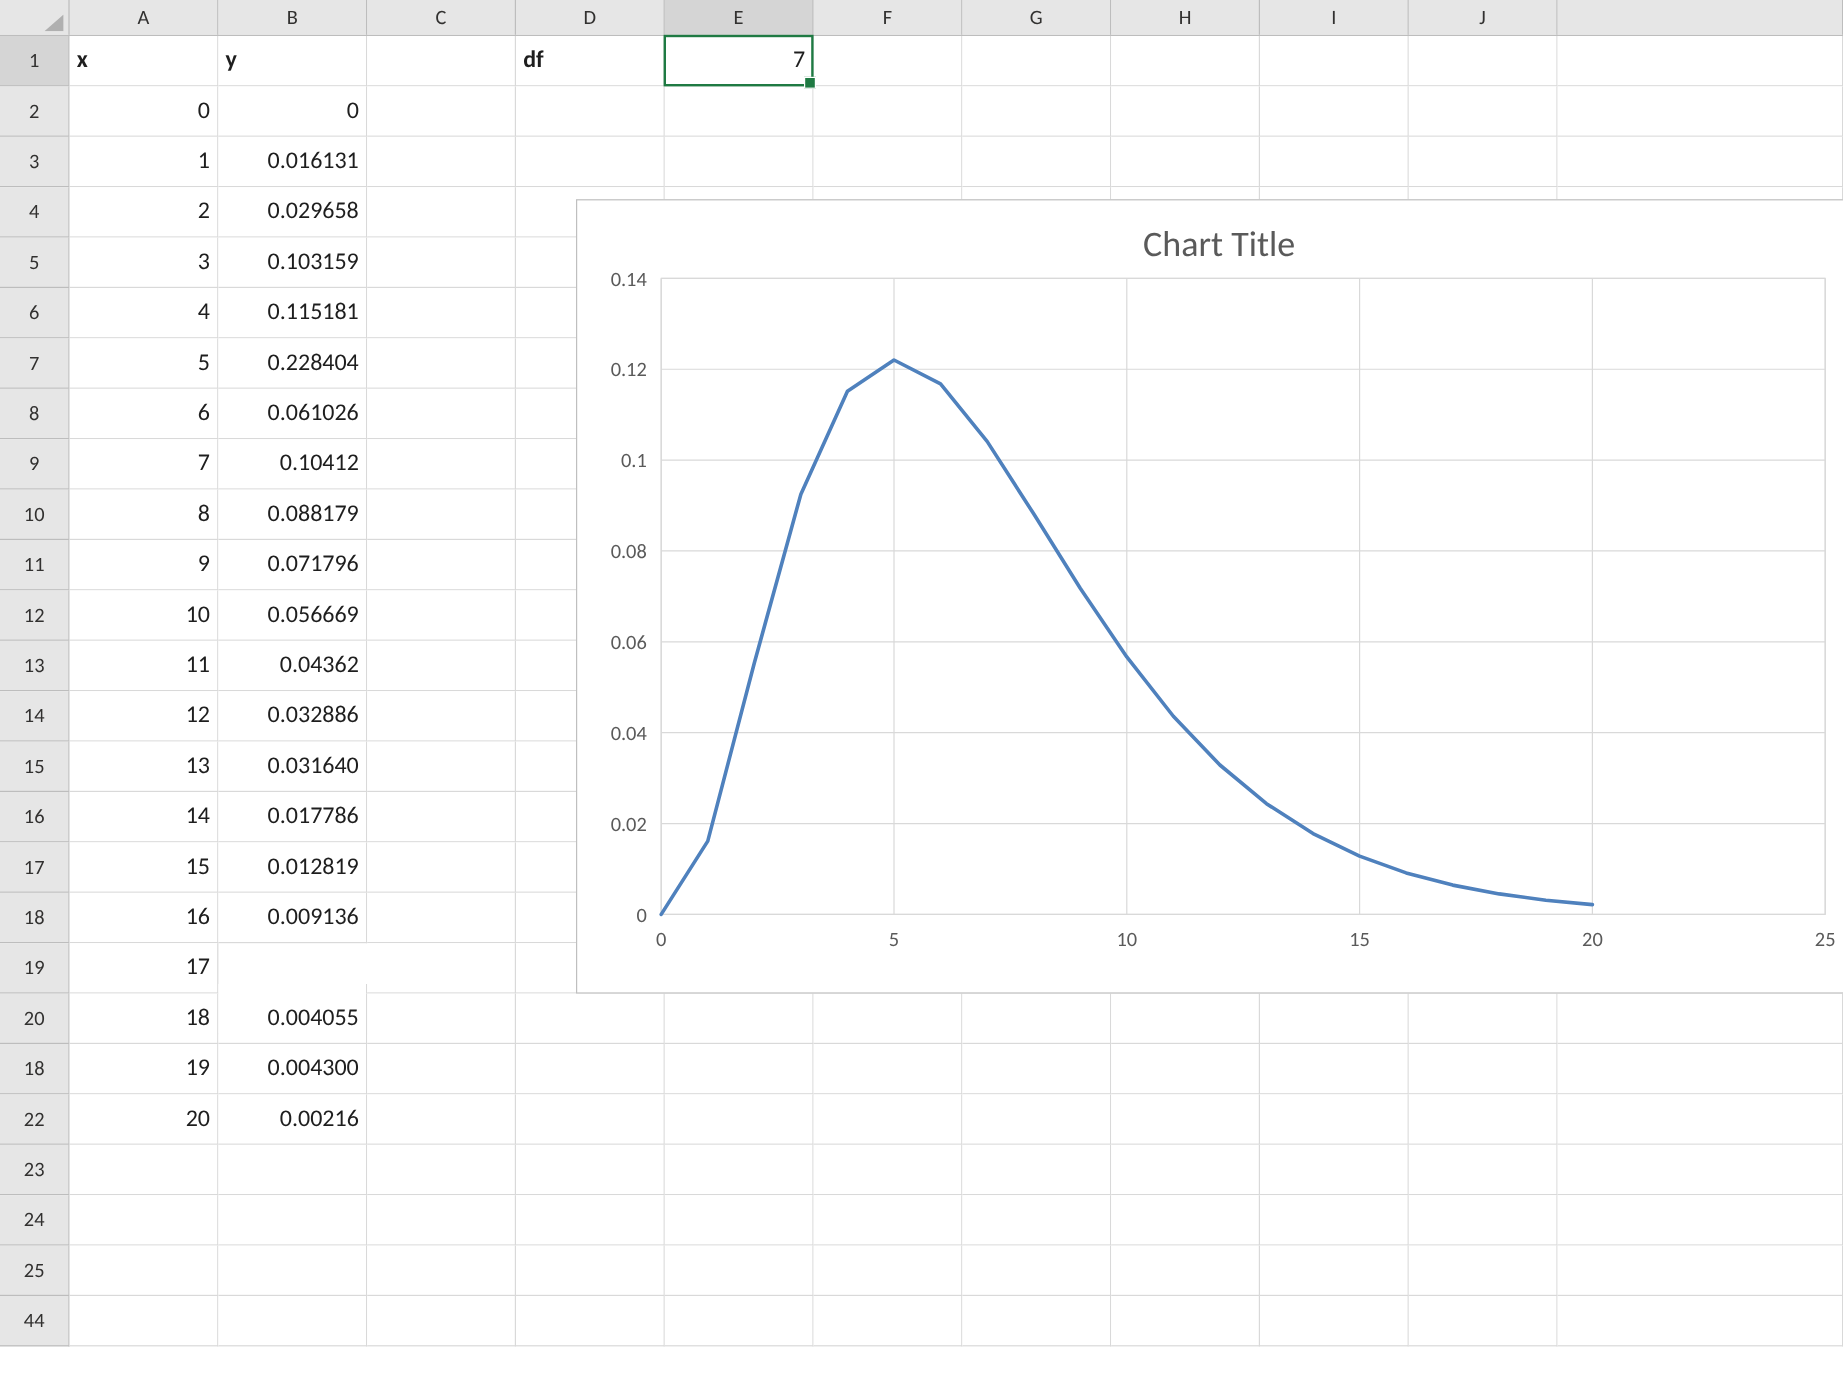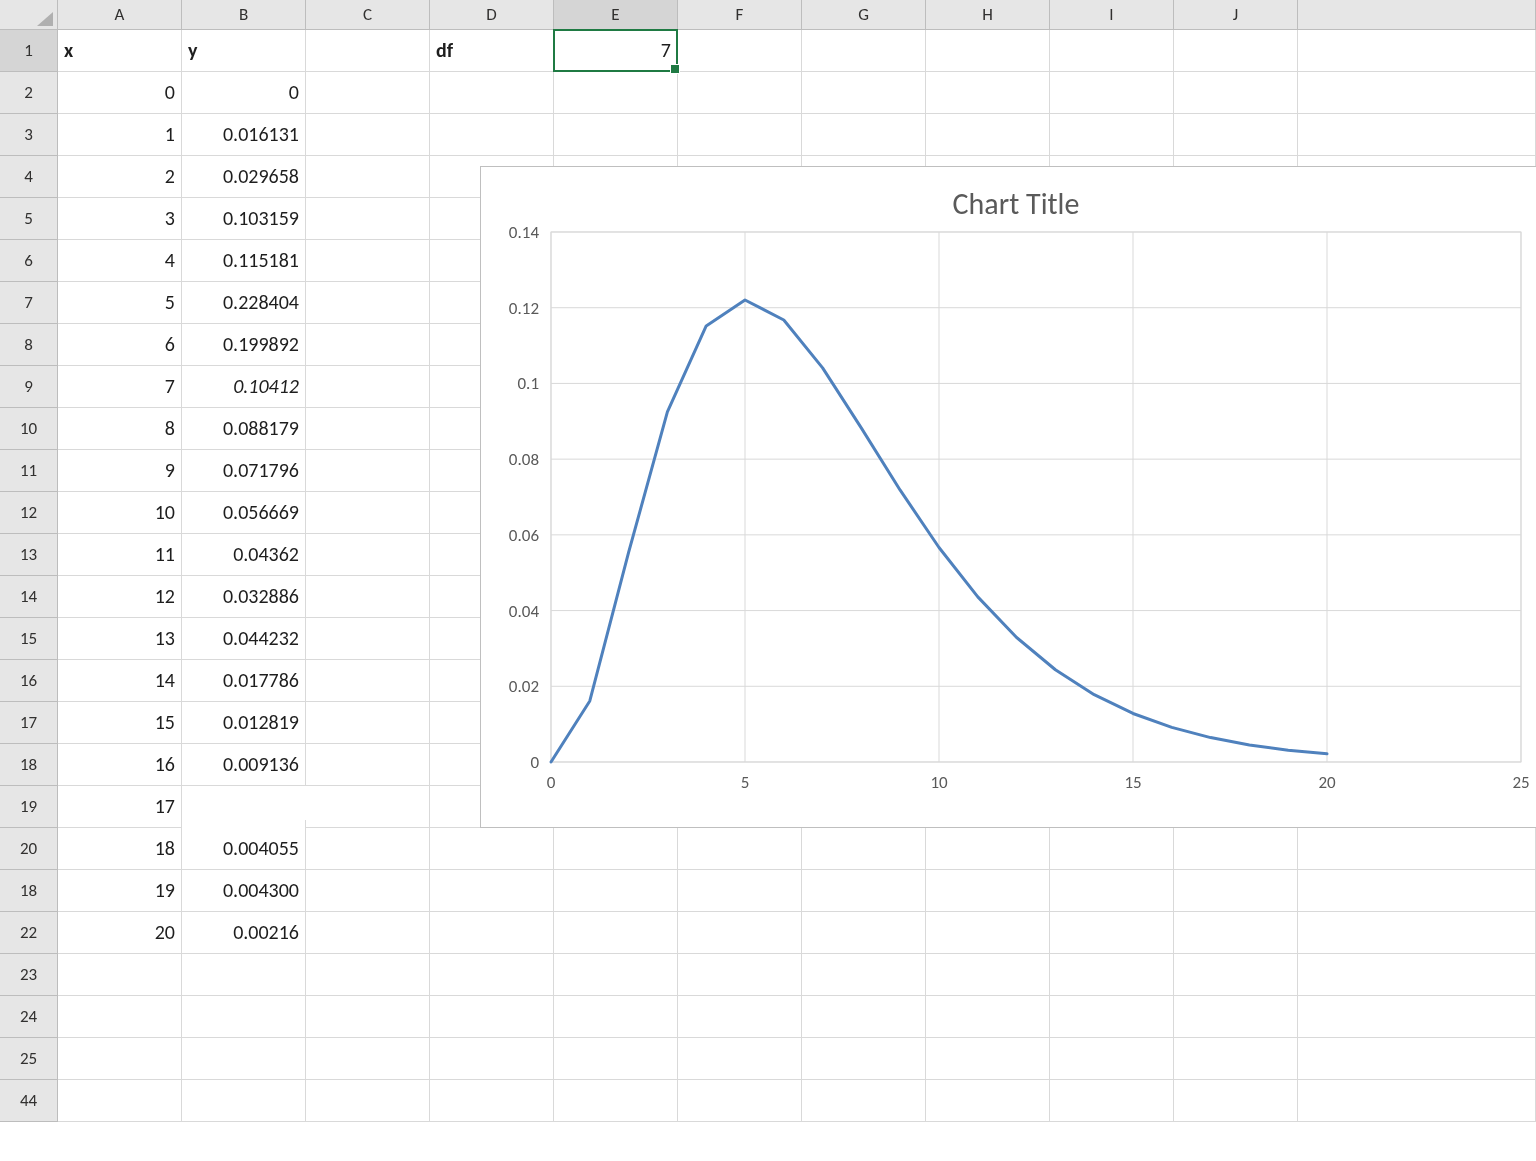--- a/index.html
+++ b/index.html
@@ -272,34 +272,34 @@
         <div class="cell left" style="width: 124px;"></div>
         <div class="cell left" style="width: 124px;"></div>
         <div class="cell left" style="width: 124px;"></div>
         <div class="cell left" style="width: 124px;"></div>
         <div class="cell left" style="width: 124px;"></div>
         <div class="cell left" style="width: 124px;"></div>
         <div class="cell" style="width: 238px;"></div>
       </div>
       <div class="row">
         <div class="cell right" style="width: 124px;">6</div>
-        <div class="cell right" style="width: 124px;">0.199892</div>
+        <div class="cell right" style="width: 124px;">0.061026</div>
         <div class="cell left" style="width: 124px;"></div>
         <div class="cell left" style="width: 124px;"></div>
         <div class="cell left" style="width: 124px;"></div>
         <div class="cell left" style="width: 124px;"></div>
         <div class="cell left" style="width: 124px;"></div>
         <div class="cell left" style="width: 124px;"></div>
         <div class="cell left" style="width: 124px;"></div>
         <div class="cell left" style="width: 124px;"></div>
         <div class="cell" style="width: 238px;"></div>
       </div>
       <div class="row">
         <div class="cell right" style="width: 124px;">7</div>
-        <div class="cell right" style="width: 124px; font-style: italic;">0.10412</div>
+        <div class="cell right" style="width: 124px;">0.10412</div>
         <div class="cell left" style="width: 124px;"></div>
         <div class="cell left" style="width: 124px;"></div>
         <div class="cell left" style="width: 124px;"></div>
         <div class="cell left" style="width: 124px;"></div>
         <div class="cell left" style="width: 124px;"></div>
         <div class="cell left" style="width: 124px;"></div>
         <div class="cell left" style="width: 124px;"></div>
         <div class="cell left" style="width: 124px;"></div>
         <div class="cell" style="width: 238px;"></div>
       </div>
@@ -363,21 +363,21 @@
         <div class="cell left" style="width: 124px;"></div>
         <div class="cell left" style="width: 124px;"></div>
         <div class="cell left" style="width: 124px;"></div>
         <div class="cell left" style="width: 124px;"></div>
         <div class="cell left" style="width: 124px;"></div>
         <div class="cell left" style="width: 124px;"></div>
         <div class="cell" style="width: 238px;"></div>
       </div>
       <div class="row">
         <div class="cell right" style="width: 124px;">13</div>
-        <div class="cell right" style="width: 124px;">0.044232</div>
+        <div class="cell right" style="width: 124px;">0.031640</div>
         <div class="cell left" style="width: 124px;"></div>
         <div class="cell left" style="width: 124px;"></div>
         <div class="cell left" style="width: 124px;"></div>
         <div class="cell left" style="width: 124px;"></div>
         <div class="cell left" style="width: 124px;"></div>
         <div class="cell left" style="width: 124px;"></div>
         <div class="cell left" style="width: 124px;"></div>
         <div class="cell left" style="width: 124px;"></div>
         <div class="cell" style="width: 238px;"></div>
       </div>

